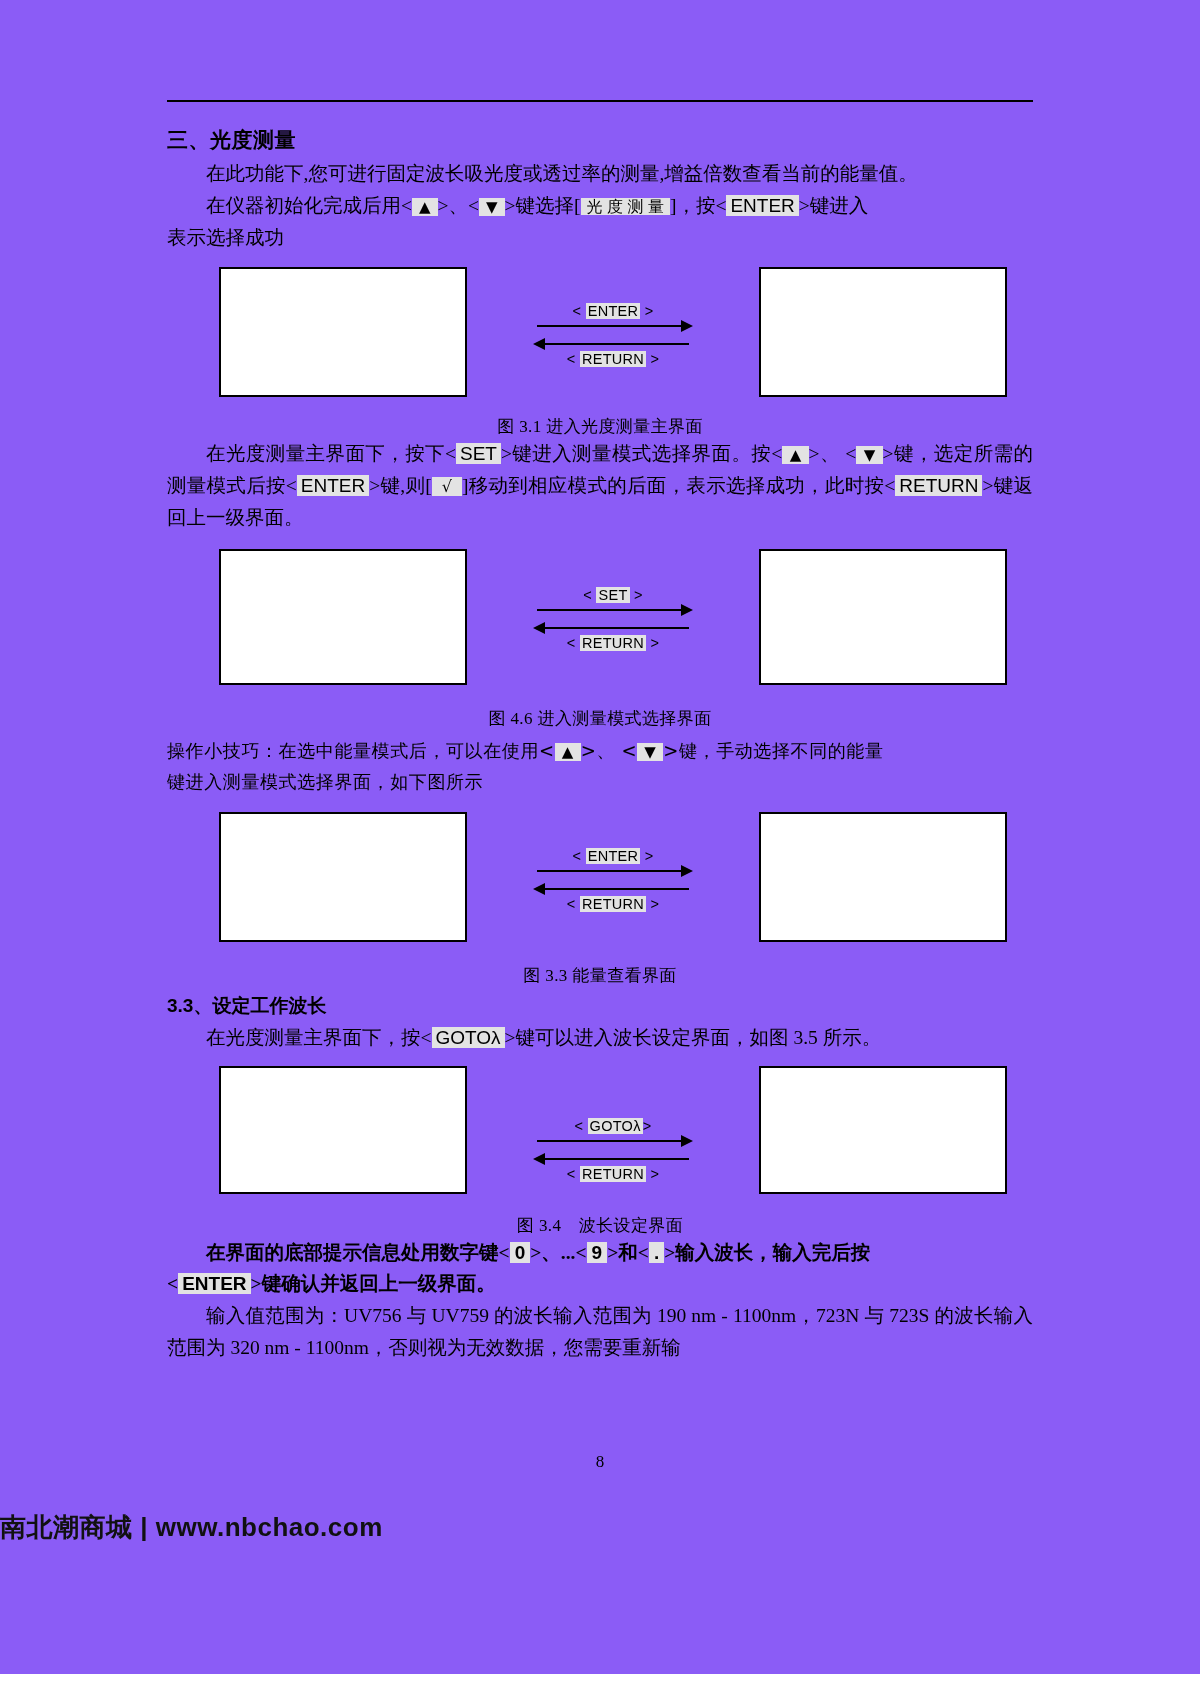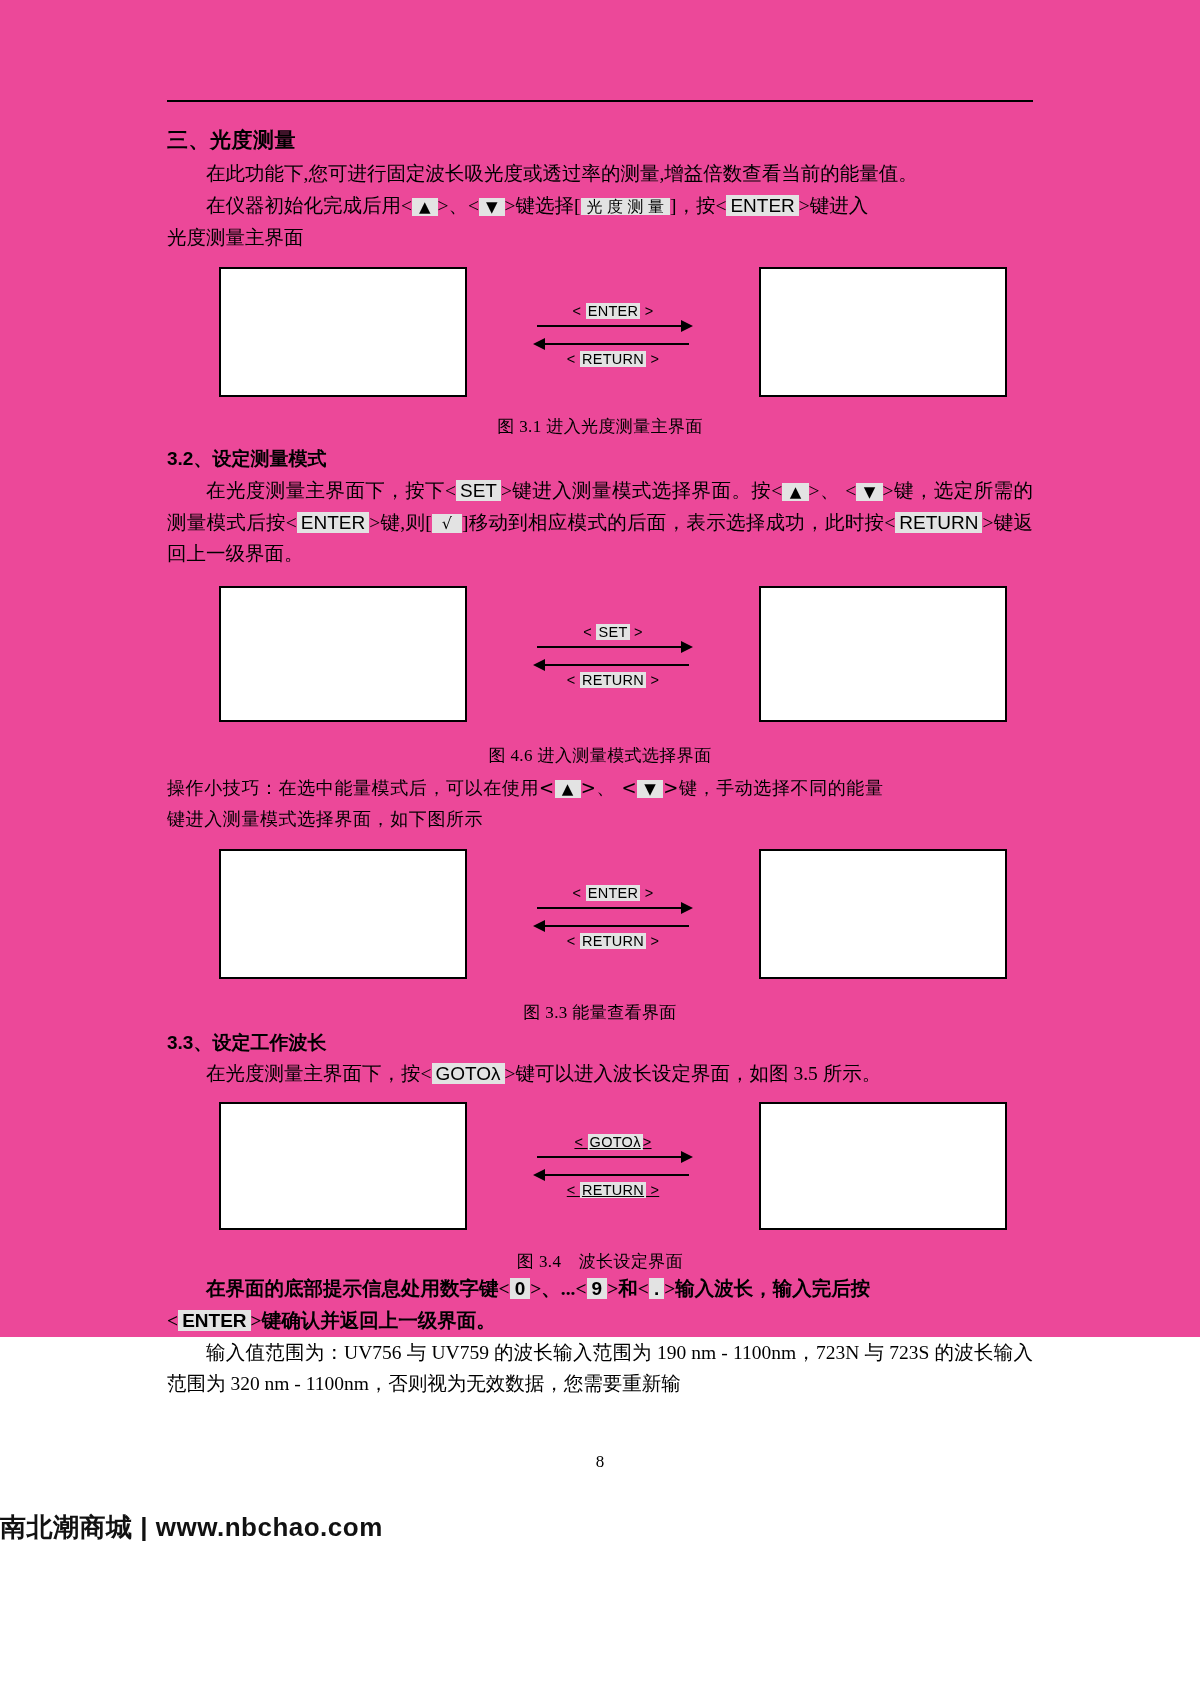--- a/index.html
+++ b/index.html
@@ -11,22 +11,22 @@
     width: 1200px;
     height: 1697px;
     font-family: "Liberation Serif", "DejaVu Serif", serif;
     color: #000;
     position: relative;
     overflow: hidden;
   }
   .page {
     position: relative;
     width: 1200px;
-    height: 1337px;
-    background: #ec4899;
+    height: 1674px;
+    background: #8b5cf6;
   }
 
   
   .top-rule {
     position: absolute;
     left: 167px;
     top: 100px;
     width: 866px;
     height: 0;
     border-top: 2px solid #000;
@@ -204,21 +204,21 @@
 
   <div class="top-rule"></div>
 
   <div class="content">
 
     <div class="h-sect">三、光度测量</div>
 
     <p class="para indent">在此功能下,您可进行固定波长吸光度或透过率的测量,增益倍数查看当前的能量值。</p>
 
 
-    <p class="para indent"><span>在仪器初始化完成后用&lt;</span><span class="key tri">▲</span><span>&gt;、&lt;</span><span class="key tri">▼</span><span>&gt;键选择[</span><span class="key small">光 度 测 量</span><span>]，按&lt;</span><span class="key">ENTER</span><span>&gt;键进入</span><br><span>光度测量主界面</span></p>
+    <p class="para indent"><span>在仪器初始化完成后用&lt;</span><span class="key tri">▲</span><span>&gt;、&lt;</span><span class="key tri">▼</span><span>&gt;键选择[</span><span class="key small">光 度 测 量</span><span>]，按&lt;</span><span class="key">ENTER</span><span>&gt;键进入</span><br><span>表示选择成功</span></p>
 
     <div class="figure" style="margin-top:14px;">
       <div class="fig-row">
         <div class="lcd left" style="height:130px; margin-left:52px;"></div>
         <div class="arrows" style="margin-top:36px;">
           <div class="arrow-label">&lt;&nbsp;<span class="cap">ENTER</span>&nbsp;&gt;</div>
           <div class="arrow-line">
               <div class="shaft"></div>
               <div class="head-r"></div>
             </div>
@@ -226,21 +226,20 @@
               <div class="shaft"></div>
               <div class="head-l"></div>
             </div>
           <div class="arrow-label">&lt;&nbsp;<span class="cap">RETURN</span>&nbsp;&gt;</div>
         </div>
         <div class="lcd right" style="height:130px; margin-right:26px;"></div>
       </div>
       <div class="fig-caption">图 3.1 进入光度测量主界面</div>
     </div>
 
-    <div class="h-sub" style="margin-top:8px;">3.2、设定测量模式</div>
 
     <p class="para indent"><span>在光度测量主界面下，按下&lt;</span><span class="key">SET</span><span>&gt;键进入测量模式选择界面。按&lt;</span><span class="key tri">▲</span><span>&gt;、 &lt;</span><span class="key tri">▼</span><span>&gt;</span><span>键，选定所需的测量模式后按&lt;</span><span class="key">ENTER</span><span>&gt;键,则[</span><span class="key chk">√</span><span>]移动到相应模式的后面，表示选择成功，此时按&lt;</span><span class="key">RETURN</span><span>&gt;键返回上一级界面。</span></p>
 
     <div class="figure" style="margin-top:16px;">
       <div class="fig-row">
         <div class="lcd left" style="height:136px; margin-left:52px;"></div>
         <div class="arrows" style="margin-top:38px;">
           <div class="arrow-label">&lt;&nbsp;<span class="cap">SET</span>&nbsp;&gt;</div>
           <div class="arrow-line">
               <div class="shaft"></div>
@@ -279,21 +278,21 @@
       <div class="fig-caption" style="margin-top:22px;">图 3.3 能量查看界面</div>
     </div>
 
     <div class="h-sub" style="margin-top:6px;">3.3、设定工作波长</div>
 
     <p class="para indent"><span>在光度测量主界面下，按&lt;</span><span class="key">GOTOλ</span><span>&gt;键可以进入波长设定界面，如图 3.5 所示。</span></p>
 
     <div class="figure" style="margin-top:12px;">
       <div class="fig-row">
         <div class="lcd left" style="height:128px; margin-left:52px;"></div>
-        <div class="arrows" style="margin-top:32px;text-decoration:underline;">
+        <div class="arrows" style="margin-top:52px;">
           <div class="arrow-label">&lt;&nbsp;<span class="cap">GOTOλ</span>&gt;</div>
           <div class="arrow-line">
               <div class="shaft"></div>
               <div class="head-r"></div>
             </div>
           <div class="arrow-line" style="margin-top:4px;">
               <div class="shaft"></div>
               <div class="head-l"></div>
             </div>
           <div class="arrow-label">&lt;&nbsp;<span class="cap">RETURN</span>&nbsp;&gt;</div>

